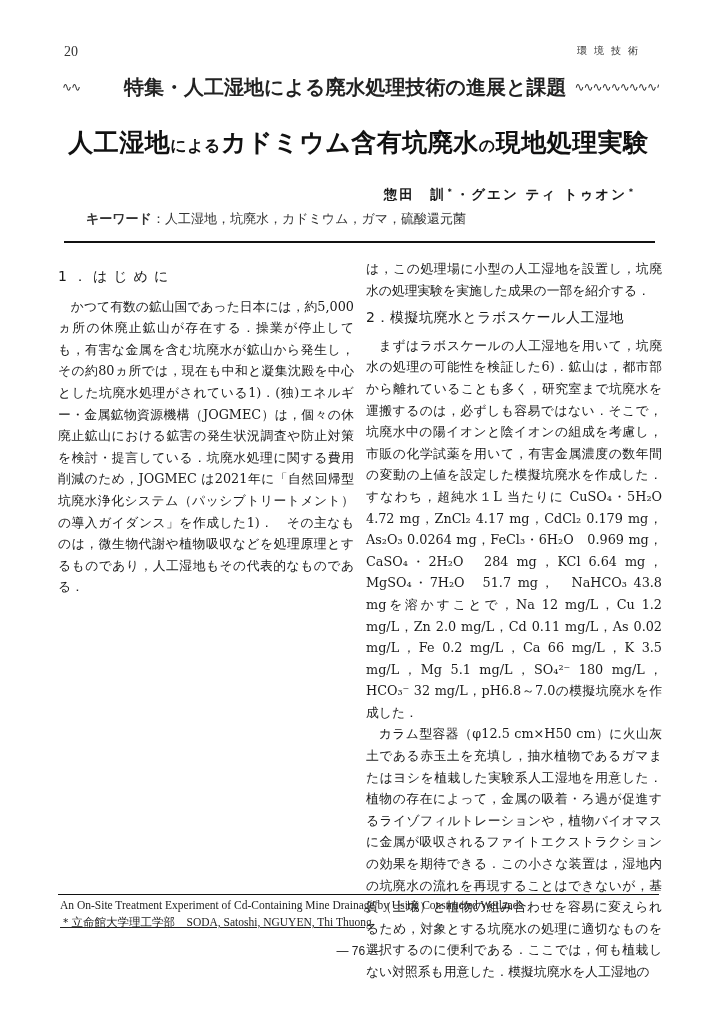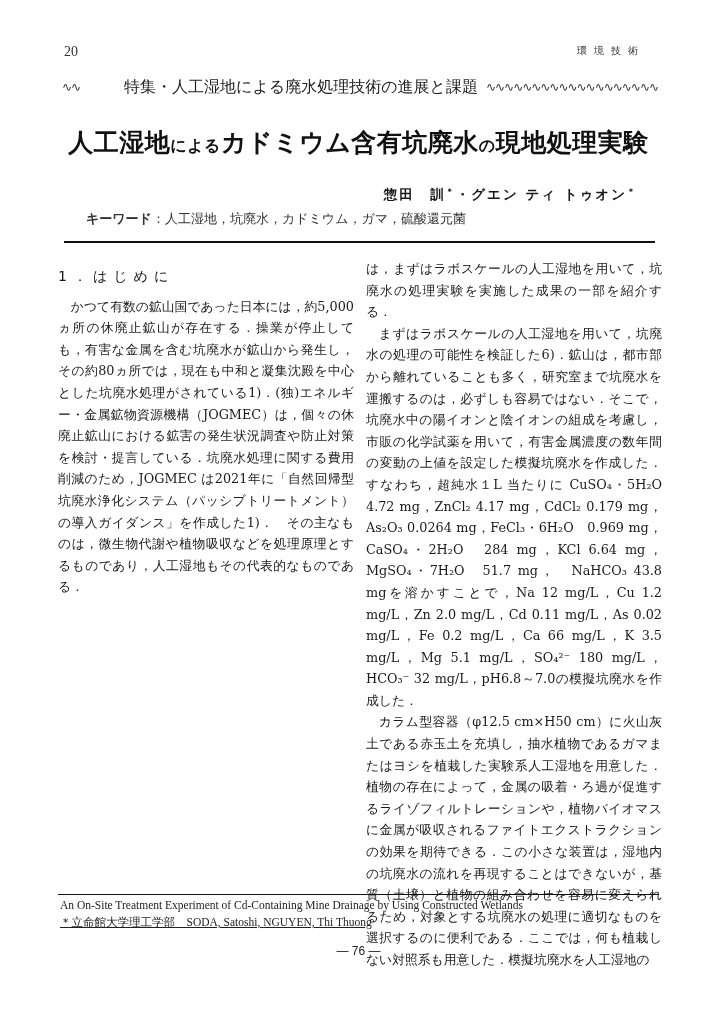--- a/index.html
+++ b/index.html
@@ -16,21 +16,21 @@
   .page-num-top { position: absolute; left: 4px; top: 0; font-family: "Liberation Serif", serif; font-size: 14px; }
   .journal-name { position: absolute; right: 0; top: 0; letter-spacing: 7px; font-size: 10px; }
   .feature-bar {
     top: 76px; left: 62px; right: 58px; height: 22px;
     display: flex; align-items: center; white-space: nowrap; overflow: hidden;
     font-family: "DejaVu Sans", "Liberation Sans", sans-serif;
   }
   .wave { color: #333; font-size: 12px; letter-spacing: -1px; font-style: italic; }
   .wave-left { margin-right: 8px; }
   .wave-right { margin-left: 8px; flex: 1; overflow: hidden; }
-  .feature-title { font-size: 16px; font-weight: normal; color: #222; padding-left: 36px; }
+  .feature-title { font-size: 20px; font-weight: bold; color: #222; padding-left: 36px; }
   .main-title {
     top: 126px; left: 0; right: 0; text-align: center;
     font-family: "DejaVu Serif", serif; font-weight: bold; font-size: 25px;
     letter-spacing: 0.5px; color: #111;
   }
   .main-title .small { font-size: 16px; font-weight: bold; }
   .authors {
     top: 186px; right: 80px; font-size: 13.5px; font-weight: bold; letter-spacing: 2px;
   }
   .authors sup { font-size: 8px; vertical-align: top; }
@@ -89,21 +89,22 @@
 </div>
 
 <div class="abs hr-top"></div>
 
 <div class="col col-left">
   <h2 class="section-head">1．はじめに</h2>
   <p class="indent">かつて有数の鉱山国であった日本には，約5,000ヵ所の休廃止鉱山が存在する．操業が停止しても，有害な金属を含む坑廃水が鉱山から発生し，その約80ヵ所では，現在も中和と凝集沈殿を中心とした坑廃水処理がされている1)．(独)エネルギー・金属鉱物資源機構（JOGMEC）は，個々の休廃止鉱山における鉱害の発生状況調査や防止対策を検討・提言している．坑廃水処理に関する費用削減のため，JOGMEC は2021年に「自然回帰型坑廃水浄化システム（パッシブトリートメント）の導入ガイダンス」を作成した1)．　その主なものは，微生物代謝や植物吸収などを処理原理とするものであり，人工湿地もその代表的なものである．</p>
 </div>
 
 <div class="col col-right">
-  <p>は，まずはラボスケールの人工湿地を用いて，坑廃水の処理実験を実施した成果の一部を紹介する．</p>
+  <p>は，この処理場に小型の人工湿地を設置し，坑廃水の処理実験を実施した成果の一部を紹介する．</p>
+  <h2 class="section-head">2．模擬坑廃水とラボスケール人工湿地</h2>
   <p class="indent">まずはラボスケールの人工湿地を用いて，坑廃水の処理の可能性を検証した6)．鉱山は，都市部から離れていることも多く，研究室まで坑廃水を運搬するのは，必ずしも容易ではない．そこで，坑廃水中の陽イオンと陰イオンの組成を考慮し，市販の化学試薬を用いて，有害金属濃度の数年間の変動の上値を設定した模擬坑廃水を作成した．すなわち，超純水１L 当たりに CuSO₄・5H₂O 4.72 mg，ZnCl₂ 4.17 mg，CdCl₂ 0.179 mg，As₂O₃ 0.0264 mg，FeCl₃・6H₂O　0.969 mg，　CaSO₄・2H₂O　284 mg，KCl 6.64 mg，　MgSO₄・7H₂O　51.7 mg，　NaHCO₃ 43.8 mgを溶かすことで，Na 12 mg/L，Cu 1.2 mg/L，Zn 2.0 mg/L，Cd 0.11 mg/L，As 0.02 mg/L，Fe 0.2 mg/L，Ca 66 mg/L，K 3.5 mg/L，Mg 5.1 mg/L，SO₄²⁻ 180 mg/L，HCO₃⁻ 32 mg/L，pH6.8～7.0の模擬坑廃水を作成した．</p>
   <p class="indent">カラム型容器（φ12.5 cm×H50 cm）に火山灰土である赤玉土を充填し，抽水植物であるガマまたはヨシを植栽した実験系人工湿地を用意した．植物の存在によって，金属の吸着・ろ過が促進するライゾフィルトレーションや，植物バイオマスに金属が吸収されるファイトエクストラクションの効果を期待できる．この小さな装置は，湿地内の坑廃水の流れを再現することはできないが，基質（土壌）と植物の組み合わせを容易に変えられるため，対象とする坑廃水の処理に適切なものを選択するのに便利である．ここでは，何も植栽しない対照系も用意した．模擬坑廃水を人工湿地の</p>
 </div>
 
 <div class="abs hr-bottom"></div>
 <div class="abs footer-en">An On-Site Treatment Experiment of Cd-Containing Mine Drainage by Using Constructed Wetlands</div>
 <div class="abs footer-aff">＊立命館大学理工学部　SODA, Satoshi, NGUYEN, Thi Thuong</div>
 <div class="abs footer-page">— 76 —</div>
 
 </body></html>

